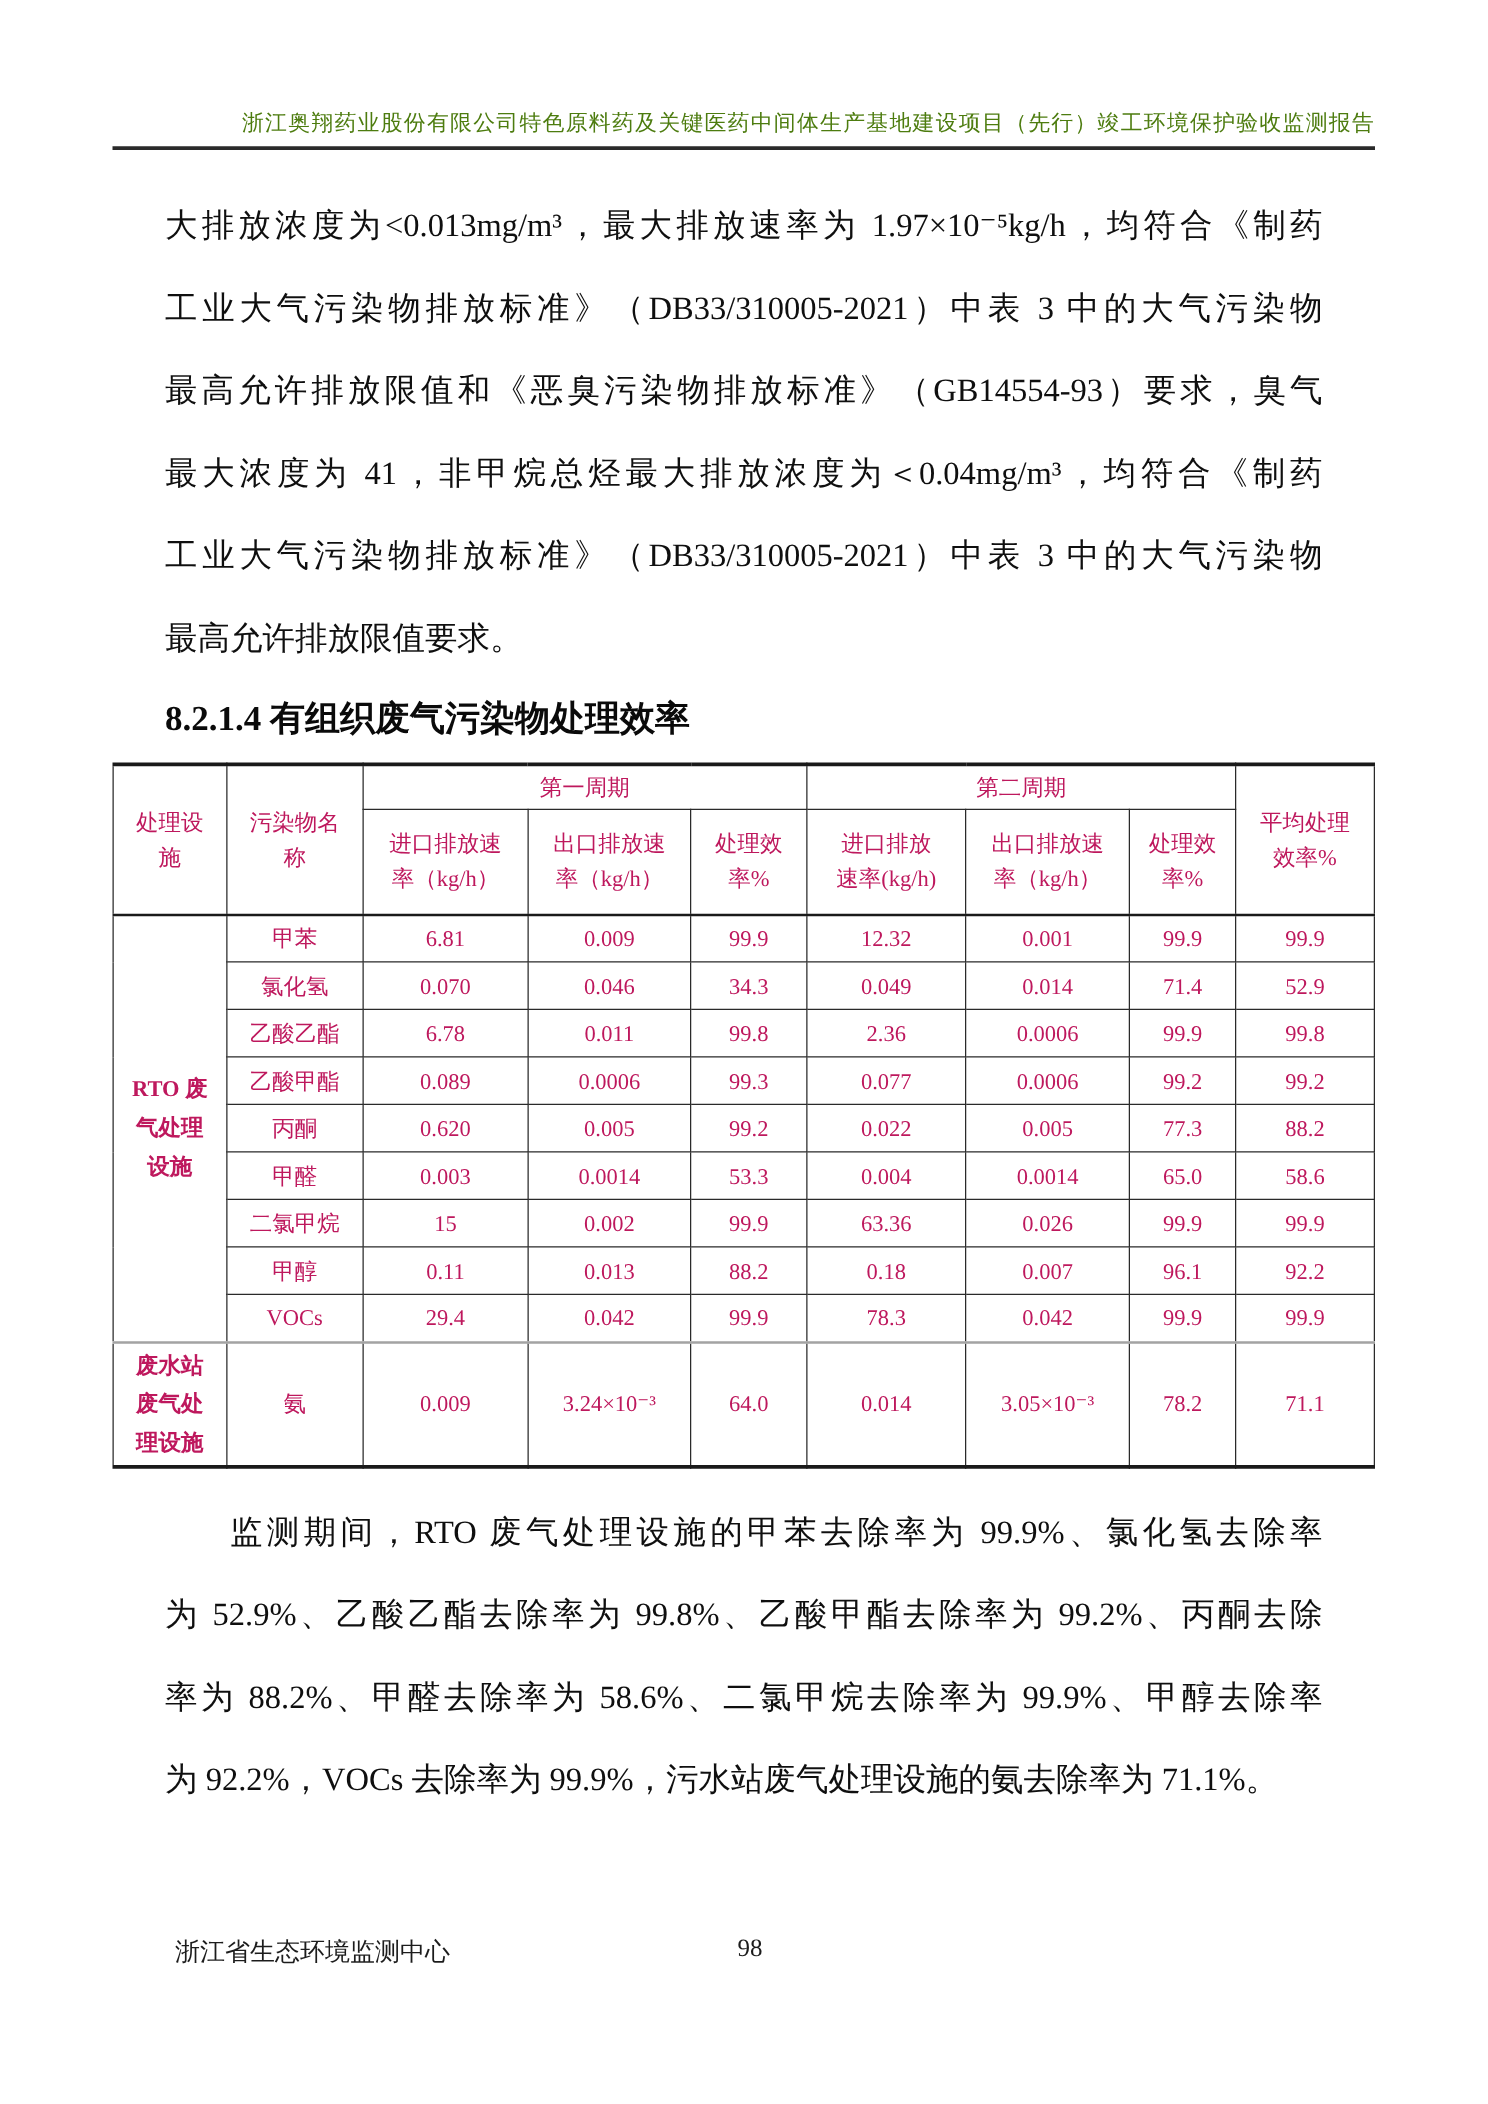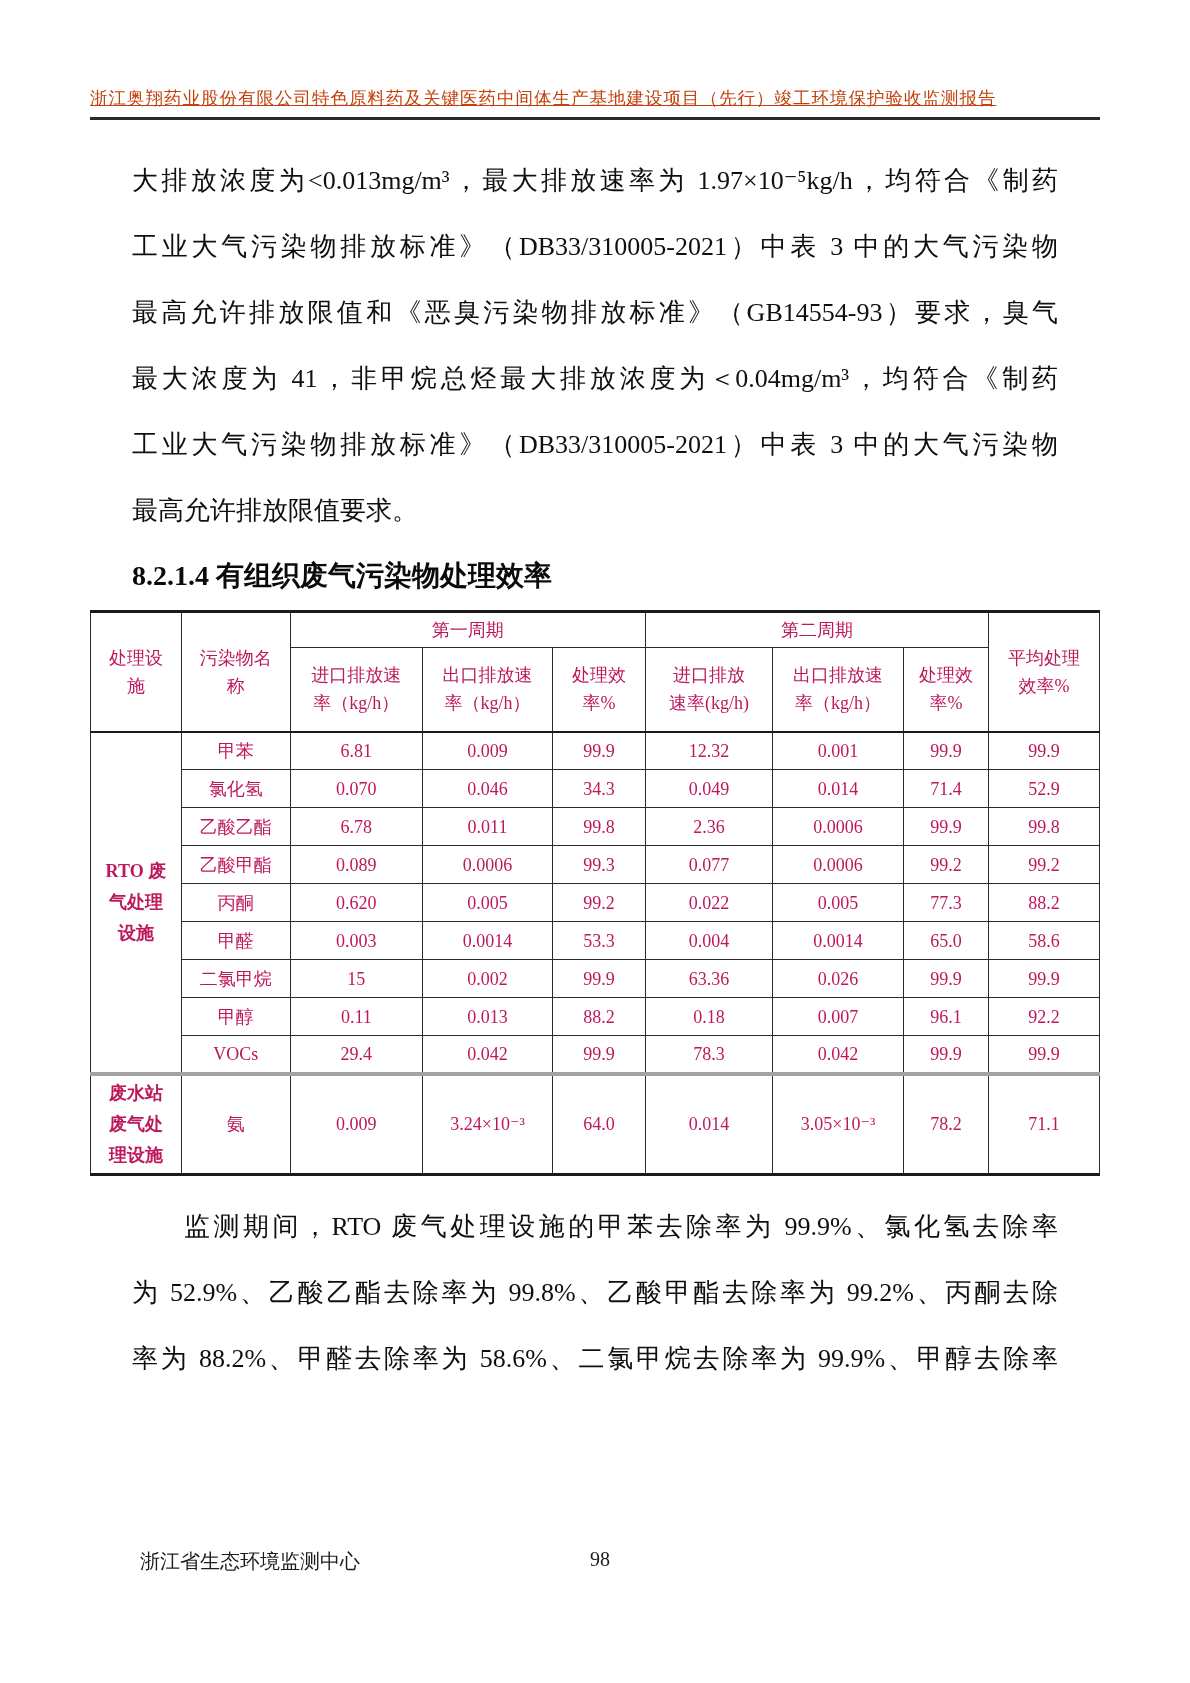--- a/index.html
+++ b/index.html
@@ -21,25 +21,24 @@
   }
   
   .running-header {
     padding-top: 86px;
     margin: 0 90px;
     border-bottom: 3px solid #2a2a2a;
   }
   .running-header .ht {
     font-size: 17.5px;
     letter-spacing: 1px;
-    text-align: left;
-    color: #c2410c;
+    text-align: right;
+    color: #4d7c0f;
     padding-bottom: 7px;
     white-space: nowrap;
-    text-decoration: underline;
   }
   
   .para {
     margin: 0 42px;
     font-size: 26px;
     line-height: 66px;
     color: #0f0f0f;
   }
   .para-1 { margin-top: 28px; }
   .pline {
@@ -84,21 +83,21 @@
     padding: 2px 3px;
     line-height: 28px;
   }
   table.eff-table { border-top: 3px solid #1a1a1a; border-bottom: 3px solid #1a1a1a; }
   table.eff-table thead tr.period-row th { height: 36px; }
   table.eff-table thead tr.sub-row th { height: 84px; margin-left: 11px; }
   table.eff-table thead { border-bottom: 2px solid #1a1a1a; }
   table.eff-table thead th { white-space: pre-line; }
   table.eff-table tbody td { height: 38px; }
   table.eff-table td.facility-cell { white-space: pre-line; line-height: 31px; font-weight: bold; }
-  table.eff-table tr.last-row { border-top: 4px solid #a3a3a3; }
+  table.eff-table tr.last-row { border-top: 2px solid #a3a3a3; }
   table.eff-table tr.last-row td { height: 100px; }
   
   .page-footer {
     position: absolute;
     top: 1548px;
     left: 0;
     width: 100%;
     font-size: 20px;
     color: #1c1c1c;
   }
@@ -273,20 +272,21 @@
           <td>78.2</td>
           <td>71.1</td>
         </tr>
       </tbody>
     </table>
 
     <div class="para para-2" style="margin-top:18px">
       <div class="pline indent">监测期间，RTO 废气处理设施的甲苯去除率为 99.9%、氯化氢去除率</div>
       <div class="pline">为 52.9%、乙酸乙酯去除率为 99.8%、乙酸甲酯去除率为 99.2%、丙酮去除</div>
       <div class="pline">率为 88.2%、甲醛去除率为 58.6%、二氯甲烷去除率为 99.9%、甲醇去除率</div>
+      <div class="pline last">为 92.2%，VOCs 去除率为 99.9%，污水站废气处理设施的氨去除率为 71.1%。</div>
     </div>
 
   </div>
 
   <div class="page-footer">
     <span class="footer-org">浙江省生态环境监测中心</span>
     <span class="footer-page">98</span>
   </div>
 
 </div>

